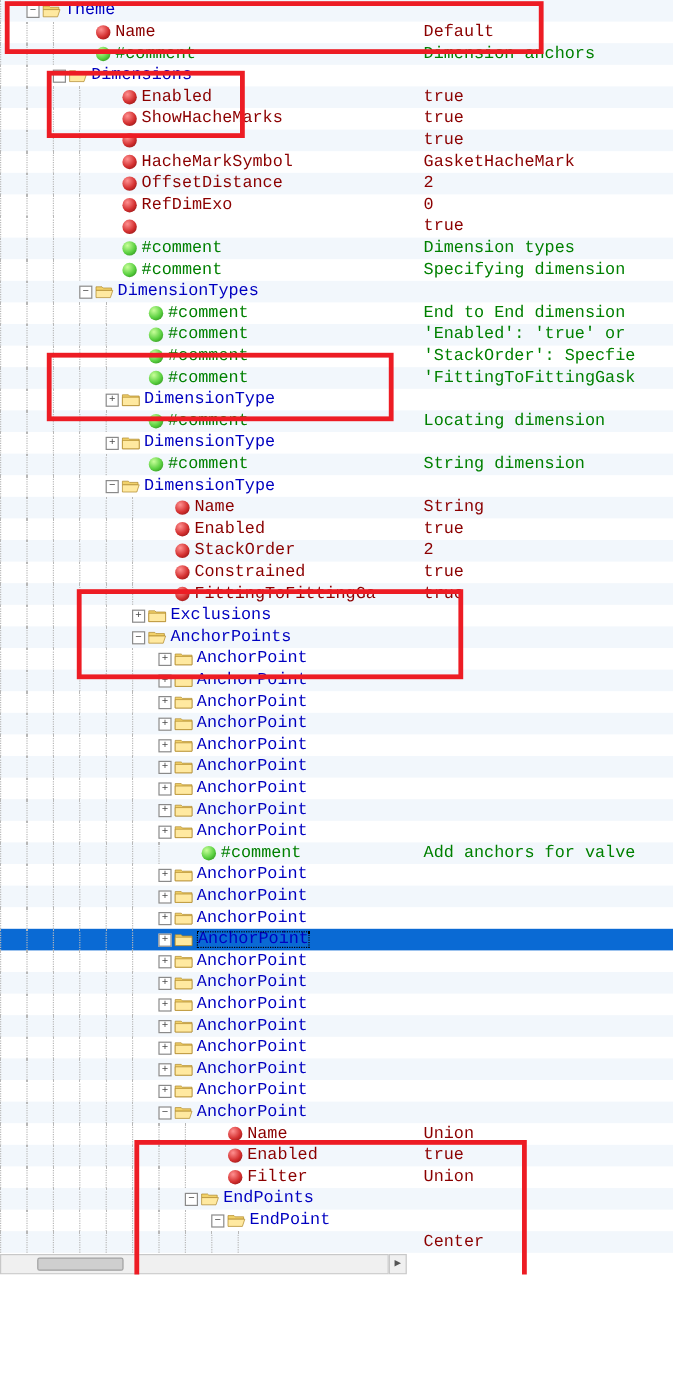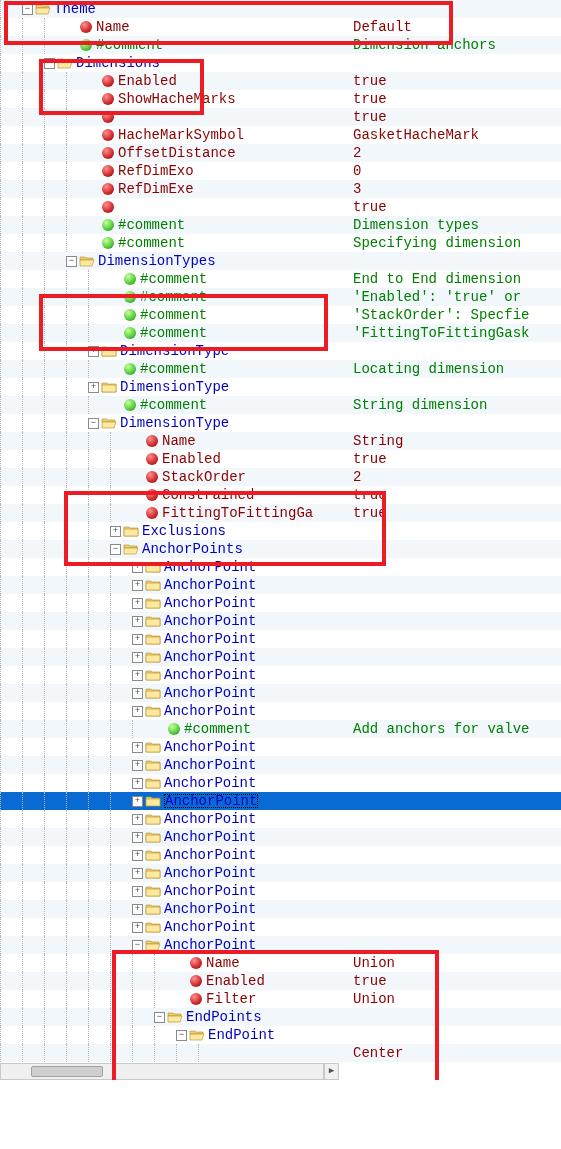--- a/index.html
+++ b/index.html
@@ -211,32 +211,20 @@
         <span style="display:inline-block;width:22px;height:18px;border-left:1px dotted #b8b8b8;margin-left:0;"></span>
         <span style="display:inline-block;width:22px;height:18px;border-left:1px dotted #b8b8b8;margin-left:0;"></span>
         <span style="display:inline-block;width:22px;height:18px;border-left:1px dotted #b8b8b8;margin-left:0;"></span>
         <span style="display:inline-block;width:22px;height:18px;border-left:1px dotted #b8b8b8;margin-left:0;"></span>
       </span>
       <span class="exp empty"></span>
       <span class="bullet red"></span>
       <span class="lbl maroon">RefDimExo</span>
       <span class="val maroon">0</span>
     </div>
-    <div class="row alt">
-      <span class="indent" style="width: 88px;">
-        <span style="display:inline-block;width:22px;height:18px;border-left:1px dotted #b8b8b8;margin-left:0;"></span>
-        <span style="display:inline-block;width:22px;height:18px;border-left:1px dotted #b8b8b8;margin-left:0;"></span>
-        <span style="display:inline-block;width:22px;height:18px;border-left:1px dotted #b8b8b8;margin-left:0;"></span>
-        <span style="display:inline-block;width:22px;height:18px;border-left:1px dotted #b8b8b8;margin-left:0;"></span>
-      </span>
-      <span class="exp empty"></span>
-      <span class="bullet red"></span>
-      <span class="lbl maroon">RefDimExe</span>
-      <span class="val maroon">3</span>
-    </div>
     <div class="row">
       <span class="indent" style="width: 88px;">
         <span style="display:inline-block;width:22px;height:18px;border-left:1px dotted #b8b8b8;margin-left:0;"></span>
         <span style="display:inline-block;width:22px;height:18px;border-left:1px dotted #b8b8b8;margin-left:0;"></span>
         <span style="display:inline-block;width:22px;height:18px;border-left:1px dotted #b8b8b8;margin-left:0;"></span>
         <span style="display:inline-block;width:22px;height:18px;border-left:1px dotted #b8b8b8;margin-left:0;"></span>
       </span>
       <span class="exp empty"></span>
       <span class="bullet red"></span>
       <span class="val maroon">true</span>

